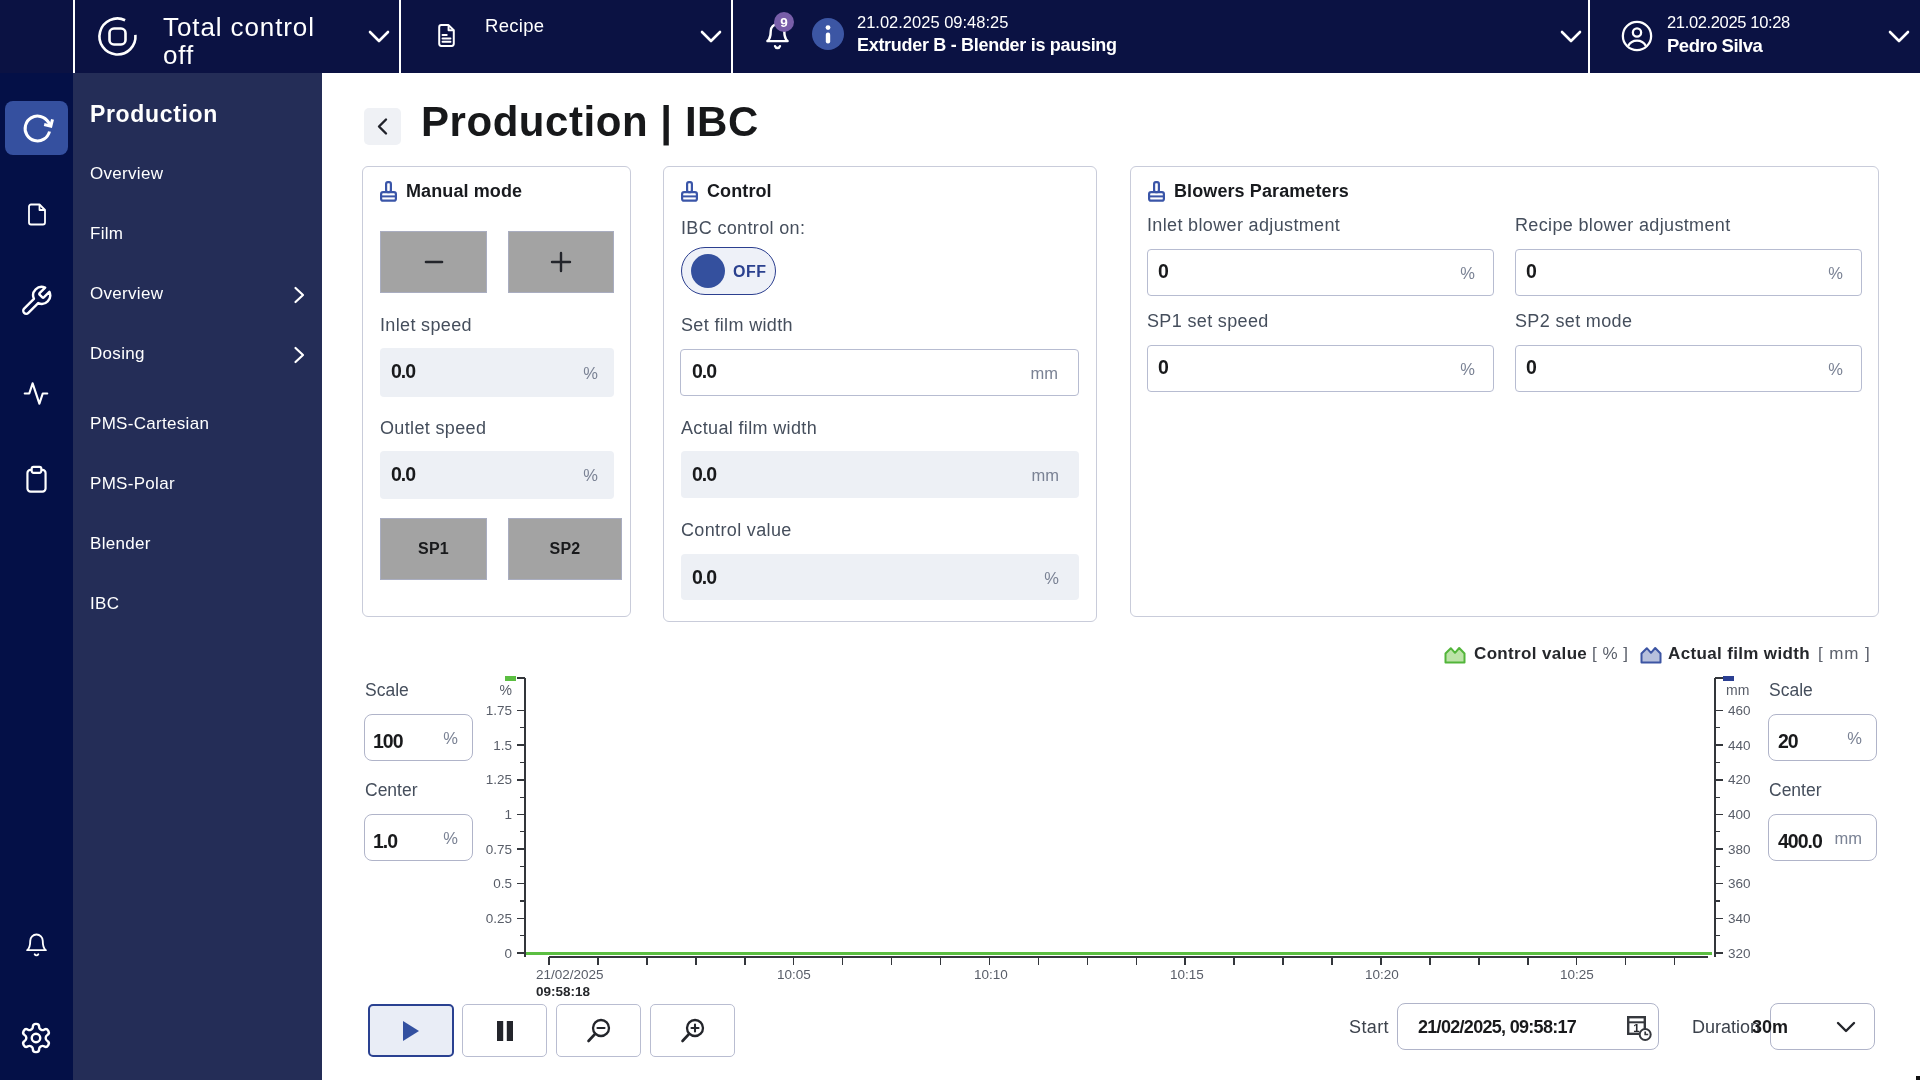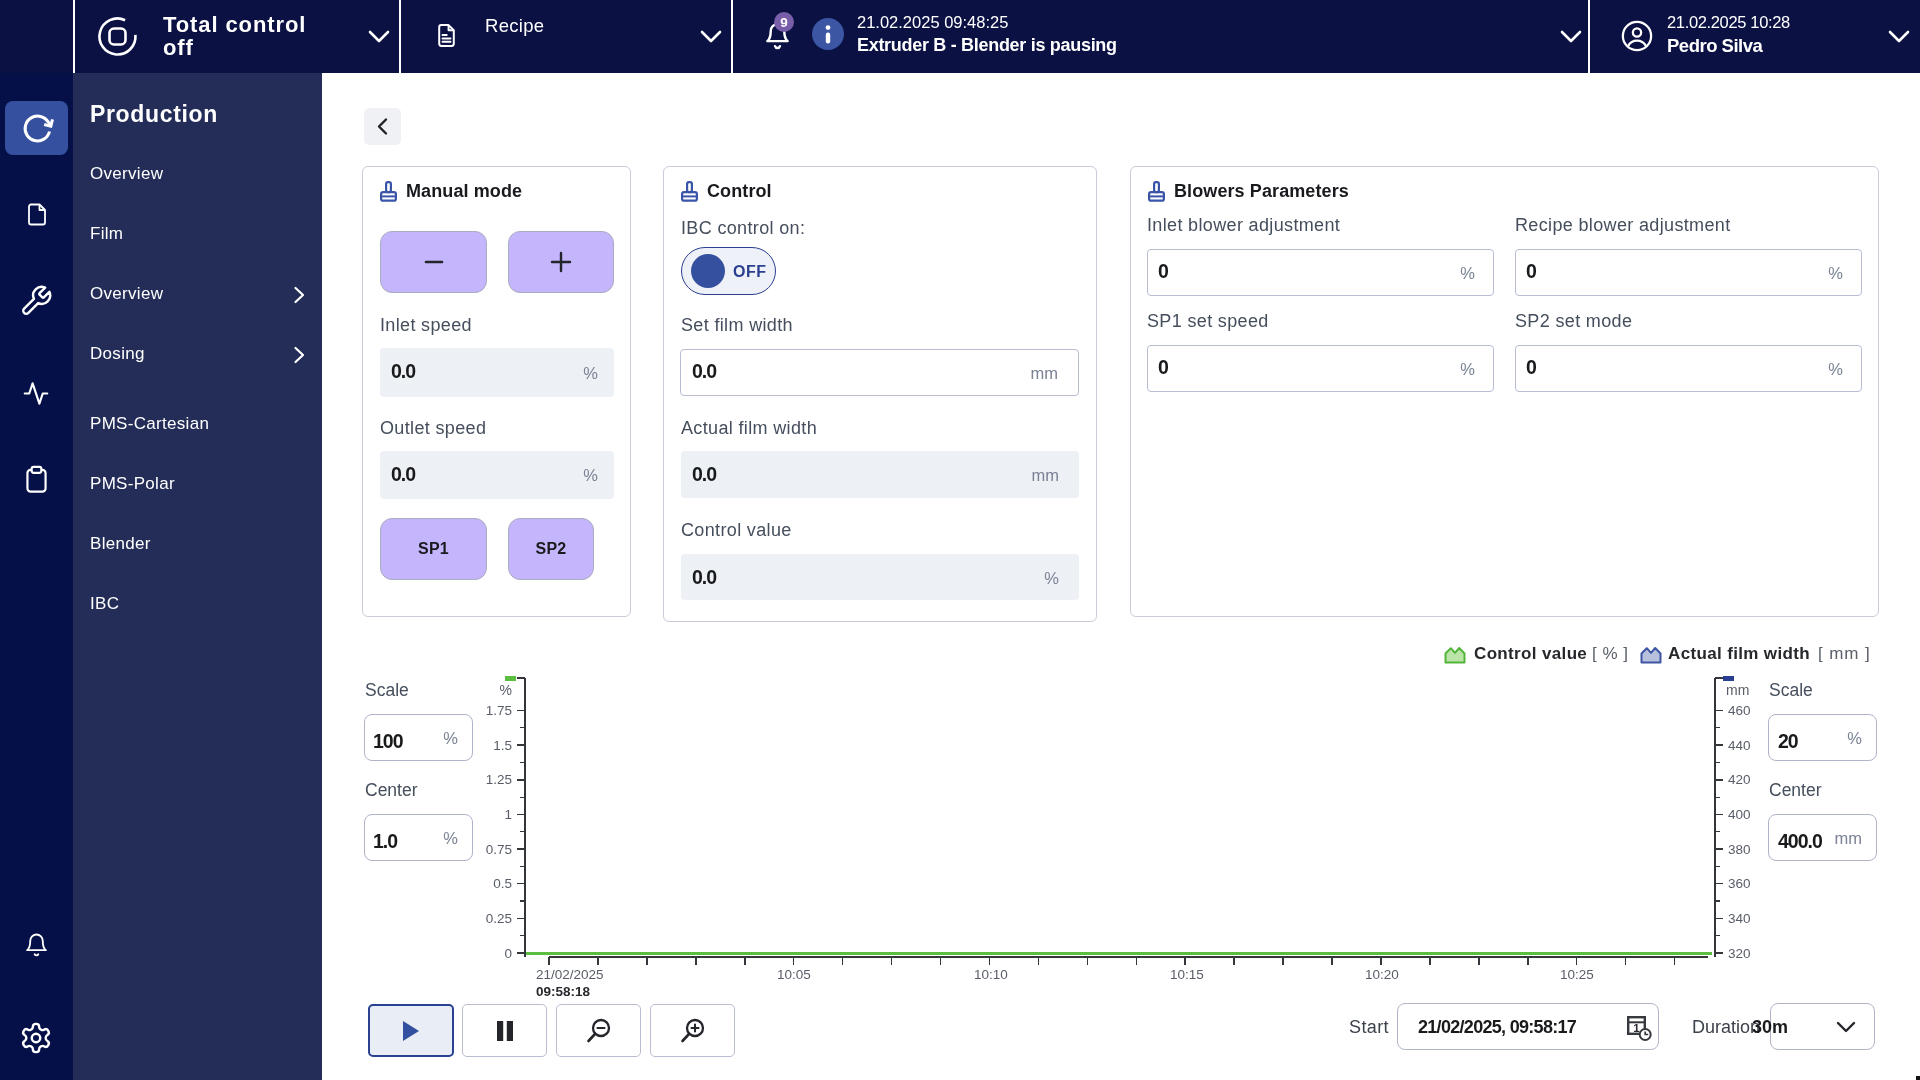--- a/index.html
+++ b/index.html
@@ -30,21 +30,21 @@
   .pageTitle { left:421px; top:98px; font-size:42px; font-weight:bold; color:#17181a; letter-spacing:.55px;}
   .backBtn { left:364px; top:108px; width:37px; height:37px; background:#eff1f5; border-radius:5px; }
 
   .card { position:absolute; border:1px solid #c9ccda; border-radius:6px; background:#fff; }
   .cardTitle { position:absolute; font-size:18px; font-weight:bold; color:#181a1e; letter-spacing:.1px;}
   .lbl { position:absolute; font-size:18px; color:#454e5c; letter-spacing:.35px;}
   .ro { position:absolute; background:#edf0f5; border-radius:4px; }
   .inp { position:absolute; background:#fff; border:1.5px solid #b7bcd1; border-radius:4px; }
   .val { position:absolute; font-size:19.5px; font-weight:bold; color:#191a1c; letter-spacing:-1px; }
   .unit { position:absolute; font-size:16.5px; color:#7a8294; text-align:right; }
-  .btn { position:absolute; background:#c4b5fd; border:1.5px solid #a9adc0; border-radius:12px;
+  .btn { position:absolute; background:#a3a3a3; border:1.5px solid #a9adc0; border-radius:0;
          display:flex; align-items:center; justify-content:center; }
 
   
   .panLbl { position:absolute; font-size:17.5px; color:#454e5c; }
   .sbox { position:absolute; width:109px; height:47px; background:#fff; border:1.5px solid #b0b4c9; border-radius:8px; }
 
   
   .cbtn { position:absolute; width:85px; height:53px; background:#fff; border:1px solid #b9bdd1;
           border-radius:5px; display:flex; align-items:center; justify-content:center; }
   .cbtn.active { border:2px solid #2a4191; background:#e9edf6; }
@@ -63,21 +63,21 @@
   <div class="tseg b4"></div>
   <div class="abs" style="left:73px; top:0; width:2px; height:73px; background:#fff;"></div>
   <div class="abs" style="left:399px; top:0; width:2px; height:73px; background:#fff;"></div>
   <div class="abs" style="left:731px; top:0; width:2px; height:73px; background:#fff;"></div>
   <div class="abs" style="left:1588px; top:0; width:2px; height:73px; background:#fff;"></div>
 
   <svg class="abs" style="left:94px; top:13px;" width="47" height="47" viewBox="0 0 47 47">
     <path d="M 41.4 21.9 A 18 18 0 1 1 31.1 7.2" fill="none" stroke="#fff" stroke-width="2.6"></path>
     <rect x="15.5" y="15.5" width="16" height="16" rx="4.5" fill="none" stroke="#fff" stroke-width="2.6"></rect>
   </svg>
-  <div class="abs twhite" style="left:163px; top:13px; font-size:22px; font-weight:bold; line-height:23px; letter-spacing:.9px;">Total control<br>off</div>
+  <div class="abs twhite" style="left:163px; top:13px; font-size:26px; font-weight:normal; line-height:28px; letter-spacing:.9px;">Total control<br>off</div>
   <svg class="abs" style="left:368px; top:30px;" width="22" height="14" viewBox="0 0 22 14">
     <path d="M2 2 L11 11 L20 2" fill="none" stroke="#fff" stroke-width="2.6" stroke-linecap="round" stroke-linejoin="round"></path>
   </svg>
 
   <svg class="abs" style="left:434px; top:20px;" width="25" height="31" viewBox="0 0 24 24">
     <path d="M14 2 H7 a2 2 0 0 0 -2 2 v16 a2 2 0 0 0 2 2 h10 a2 2 0 0 0 2 -2 V7 L14 2 z" fill="none" stroke="#fff" stroke-width="1.9" stroke-linejoin="round"></path>
     <path d="M14 2 v5 h5" fill="none" stroke="#fff" stroke-width="1.9" stroke-linejoin="round"></path>
     <path d="M8.2 11.5 h4 M8.2 14.8 h7.6 M8.2 18.1 h7.6" fill="none" stroke="#fff" stroke-width="1.9" stroke-linecap="round"></path>
   </svg>
   <div class="abs twhite" style="left:485px; top:15px; font-size:18.5px; letter-spacing:.3px;">Recipe</div>
@@ -158,20 +158,21 @@
     <path d="M2.5 2 L10 9 L2.5 16" fill="none" stroke="#fff" stroke-width="2.2" stroke-linecap="round" stroke-linejoin="round"></path>
   </svg>
   <svg class="abs" style="left:293px; top:346px;" width="12" height="18" viewBox="0 0 12 18">
     <path d="M2.5 2 L10 9 L2.5 16" fill="none" stroke="#fff" stroke-width="2.2" stroke-linecap="round" stroke-linejoin="round"></path>
   </svg>
 
   <div class="abs backBtn"></div>
   <svg class="abs" style="left:375px; top:117px;" width="15" height="19" viewBox="0 0 15 19">
     <path d="M11 2.5 L4 9.5 L11 16.5" fill="none" stroke="#20222a" stroke-width="2.4" stroke-linecap="round" stroke-linejoin="round"></path>
   </svg>
+  <div class="abs pageTitle nowrap">Production | IBC</div>
 
   <div class="card" style="left:362px; top:166px; width:269px; height:451px;"></div>
   <svg class="abs" style="left:380px; top:181px;" width="17" height="21" viewBox="0 0 17 21">
     <rect x="6.1" y="1.1" width="4.8" height="10" rx="1.8" fill="none" stroke="#3a55a8" stroke-width="2.2"></rect>
     <rect x="1.1" y="11.1" width="14.8" height="8.6" rx="2" fill="none" stroke="#3a55a8" stroke-width="2.2"></rect>
     <path d="M1.1 15.4 H15.9" fill="none" stroke="#3a55a8" stroke-width="2"></path>
   </svg>
   <div class="cardTitle" style="left:406px; top:181px;">Manual mode</div>
   <div class="btn" style="left:380px; top:231px; width:107px; height:62px;">
     <svg width="24" height="24" viewBox="0 0 24 24">
@@ -187,21 +188,21 @@
   <div class="ro" style="left:380px; top:348px; width:234px; height:49px;"></div>
   <div class="val" style="left:391px; top:360px;">0.0</div>
   <div class="unit" style="left:480px; top:364px; width:118px;">%</div>
   <div class="lbl" style="left:380px; top:418px;">Outlet speed</div>
   <div class="ro" style="left:380px; top:451px; width:234px; height:48px;"></div>
   <div class="val" style="left:391px; top:463px;">0.0</div>
   <div class="unit" style="left:480px; top:466px; width:118px;">%</div>
   <div class="btn" style="left:380px; top:518px; width:107px; height:62px;">
       <span style="font-size:16px; font-weight:bold; color:#191a1c; letter-spacing:.2px;">SP1</span>
     </div>
-  <div class="btn" style="left:508px; top:518px; width:86px; height:62px;">
+  <div class="btn" style="left:508px; top:518px; width:114px; height:62px;">
       <span style="font-size:16px; font-weight:bold; color:#191a1c; letter-spacing:.2px;">SP2</span>
     </div>
 
   <div class="card" style="left:663px; top:166px; width:434px; height:456px;"></div>
   <svg class="abs" style="left:681px; top:181px;" width="17" height="21" viewBox="0 0 17 21">
     <rect x="6.1" y="1.1" width="4.8" height="10" rx="1.8" fill="none" stroke="#3a55a8" stroke-width="2.2"></rect>
     <rect x="1.1" y="11.1" width="14.8" height="8.6" rx="2" fill="none" stroke="#3a55a8" stroke-width="2.2"></rect>
     <path d="M1.1 15.4 H15.9" fill="none" stroke="#3a55a8" stroke-width="2"></path>
   </svg>
   <div class="cardTitle" style="left:707px; top:181px;">Control</div>

